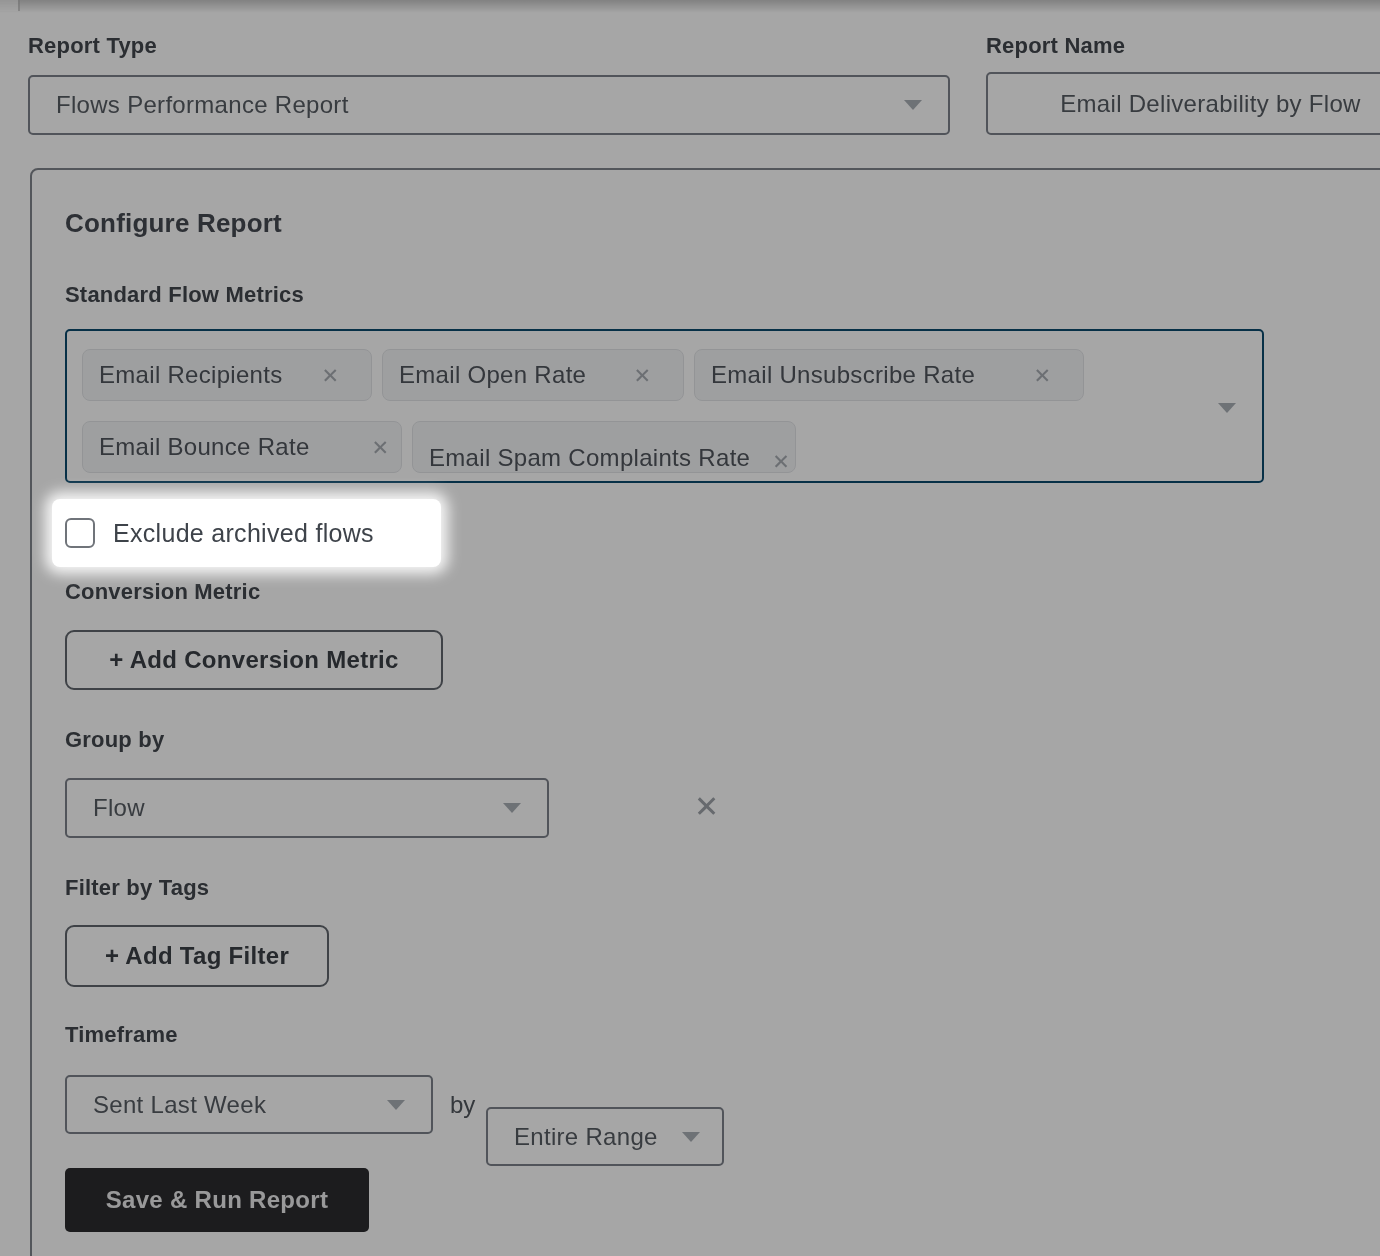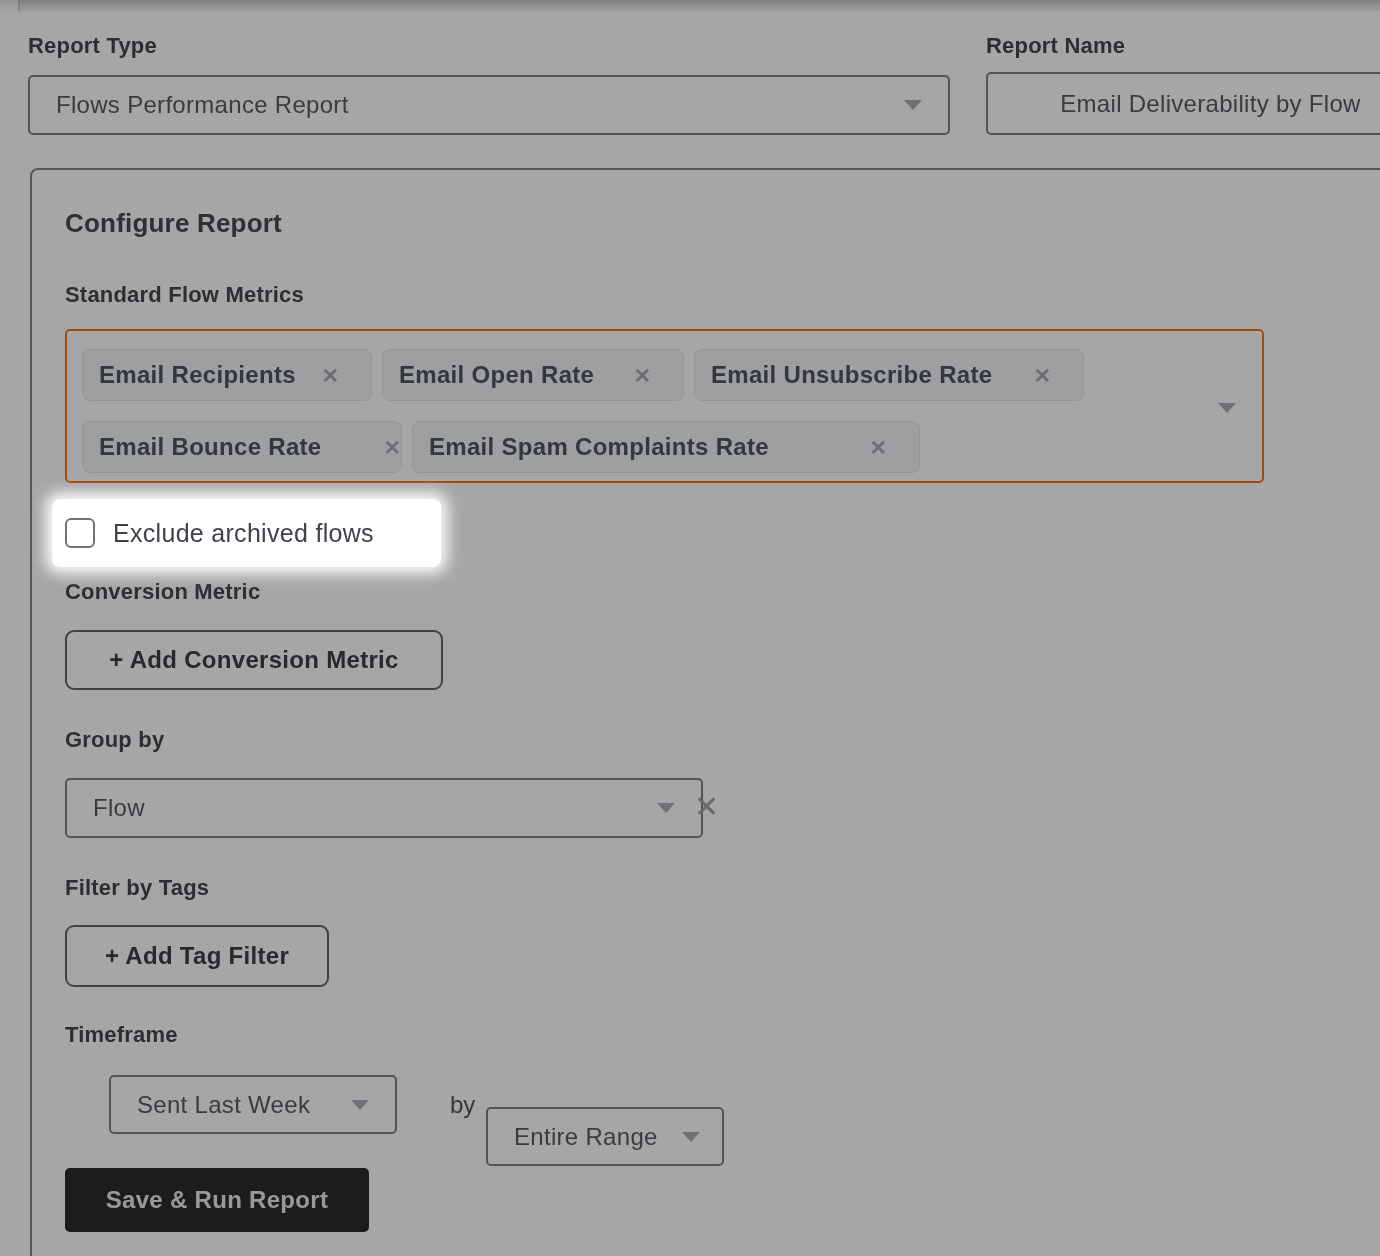--- a/index.html
+++ b/index.html
@@ -58,22 +58,22 @@
   .card {
     left: 30px; top: 168px; width: 1380px; height: 1120px;
     border: 2px solid #80858c;
     border-radius: 8px;
     background: #ffffff;
   }
   .card .abs { position: absolute; }
 
   .metrics-select {
     left: 33px; top: 159px; width: 1199px; height: 154px;
-    border: 2px solid #f97316; border-radius: 5px; background: #ffffff;
-    overflow: hidden; cursor: pointer; font-weight: bold;
+    border: 2px solid #0c4a6e; border-radius: 5px; background: #ffffff;
+    overflow: hidden; cursor: pointer;
   }
   .chips {
     display: flex; flex-wrap: wrap; align-content: flex-start;
     column-gap: 10px; row-gap: 20px;
     padding: 18px 130px 14px 15px;
   }
   .chip {
     height: 52px; flex: none;
     display: flex; align-items: center; justify-content: space-between;
     padding: 0 32px 0 16px;
@@ -173,53 +173,53 @@
         <span class="chip-x">✕</span>
       </div>
       <div class="chip" style="width:390px;">
         <span class="chip-label">Email Unsubscribe Rate</span>
         <span class="chip-x">✕</span>
       </div>
       <div class="chip" style="width:320px;gap:40px;">
         <span class="chip-label">Email Bounce Rate</span>
         <span class="chip-x">✕</span>
       </div>
-      <div class="chip" style="width:508px;">
+      <div class="chip" style="width:384px;align-items:flex-end;">
         <span class="chip-label">Email Spam Complaints Rate</span>
         <span class="chip-x">✕</span>
       </div>
     </div>
     <span class="abs caret metrics-caret"></span>
   </div>
 
   <div class="abs highlight">
     <span class="checkbox" role="checkbox" aria-checked="false"></span>
     <span class="checkbox-label">Exclude archived flows</span>
   </div>
 
   <div class="abs section-label" style="left:33px; top:409px;">Conversion Metric</div>
 
   <button class="abs outline-btn" style="left:33px; top:460px; width:378px; height:60px;">+ Add Conversion Metric</button>
 
   <div class="abs section-label" style="left:33px; top:557px;">Group by</div>
 
-  <div class="abs select-box" style="left:33px; top:608px; width:638px; height:60px;">
+  <div class="abs select-box" style="left:33px; top:608px; width:484px; height:60px;">
     <span class="select-value">Flow</span>
     <span class="caret"></span>
   </div>
 
   <span class="abs remove-x" style="left:662px; top:622px;">✕</span>
 
   <div class="abs section-label" style="left:33px; top:705px;">Filter by Tags</div>
 
   <button class="abs outline-btn" style="left:33px; top:755px; width:264px; height:62px;">+ Add Tag Filter</button>
 
   <div class="abs section-label" style="left:33px; top:852px;">Timeframe</div>
 
-  <div class="abs select-box" style="left:33px; top:905px; width:288px; height:59px;margin-left:44px;">
+  <div class="abs select-box" style="left:33px; top:905px; width:368px; height:59px;">
     <span class="select-value">Sent Last Week</span>
     <span class="caret"></span>
   </div>
 
   <div class="abs by-text" style="left:418px; top:905px; height:59px;">by</div>
 
   <div class="abs select-box" style="left:454px; top:905px; width:238px; height:59px; padding:0 22px 0 26px;margin-top:32px;">
     <span class="select-value">Entire Range</span>
     <span class="caret"></span>
   </div>

